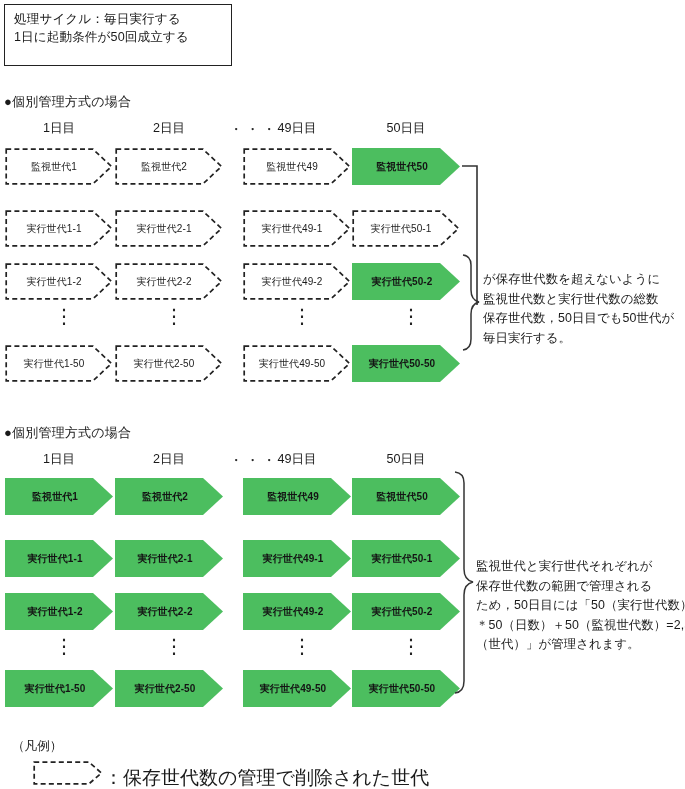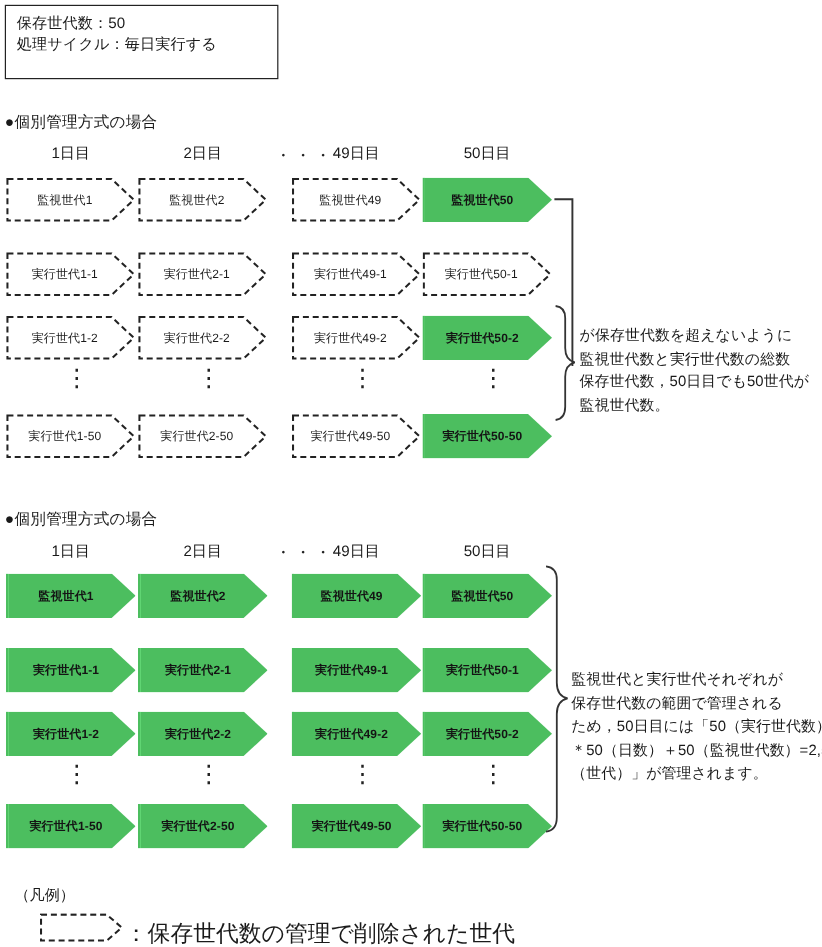--- a/index.html
+++ b/index.html
@@ -72,22 +72,22 @@
   .legend-title{position:absolute;font-size:12.6px;white-space:nowrap;}
   .legend-text{position:absolute;font-size:19px;white-space:nowrap;}
   .legend-shape{position:absolute;width:70px;height:24px;}
 </style>
 </head>
 <body>
 
 <div class="canvas">
 
   <div class="info-box">
-    <div class="info-line">保存世代数：50</div>
     <div class="info-line">処理サイクル：毎日実行する</div>
+    <div class="info-line">1日に起動条件が50回成立する</div>
   </div>
 
   <div class="sec-head" style="left:4px;top:93px;">●個別管理方式の場合</div>
 
   <div class="col-head" style="left:13px;top:120px;width:92px;">1日目</div>
   <div class="col-head" style="left:123px;top:120px;width:92px;">2日目</div>
   <div class="ellipsis-h" style="left:229px;top:121px;">・・・</div>
   <div class="col-head" style="left:251px;top:120px;width:92px;">49日目</div>
   <div class="col-head" style="left:360px;top:120px;width:92px;">50日目</div>
 
@@ -189,21 +189,21 @@
 
   <svg class="vec" width="685" height="789">
     <path d="M462 166 H477 V305" fill="none" stroke="#333" stroke-width="1.6"></path>
     <path d="M463 255 q8 1 8 10 v25 q0 10 8 12 q-8 2 -8 12 v25 q0 10 -8 11" fill="none" stroke="#333" stroke-width="1.5"></path>
   </svg>
 
   <div class="anno" style="left:483px;top:270px;">
     <div>が保存世代数を超えないように</div>
     <div>監視世代数と実行世代数の総数</div>
     <div>保存世代数，50日目でも50世代が</div>
-    <div>監視世代数。</div>
+    <div>毎日実行する。</div>
   </div>
 
   <div class="sec-head" style="left:4px;top:424px;">●個別管理方式の場合</div>
 
   <div class="col-head" style="left:13px;top:451px;width:92px;">1日目</div>
   <div class="col-head" style="left:123px;top:451px;width:92px;">2日目</div>
   <div class="ellipsis-h" style="left:229px;top:452px;">・・・</div>
   <div class="col-head" style="left:251px;top:451px;width:92px;">49日目</div>
   <div class="col-head" style="left:360px;top:451px;width:92px;">50日目</div>
 

